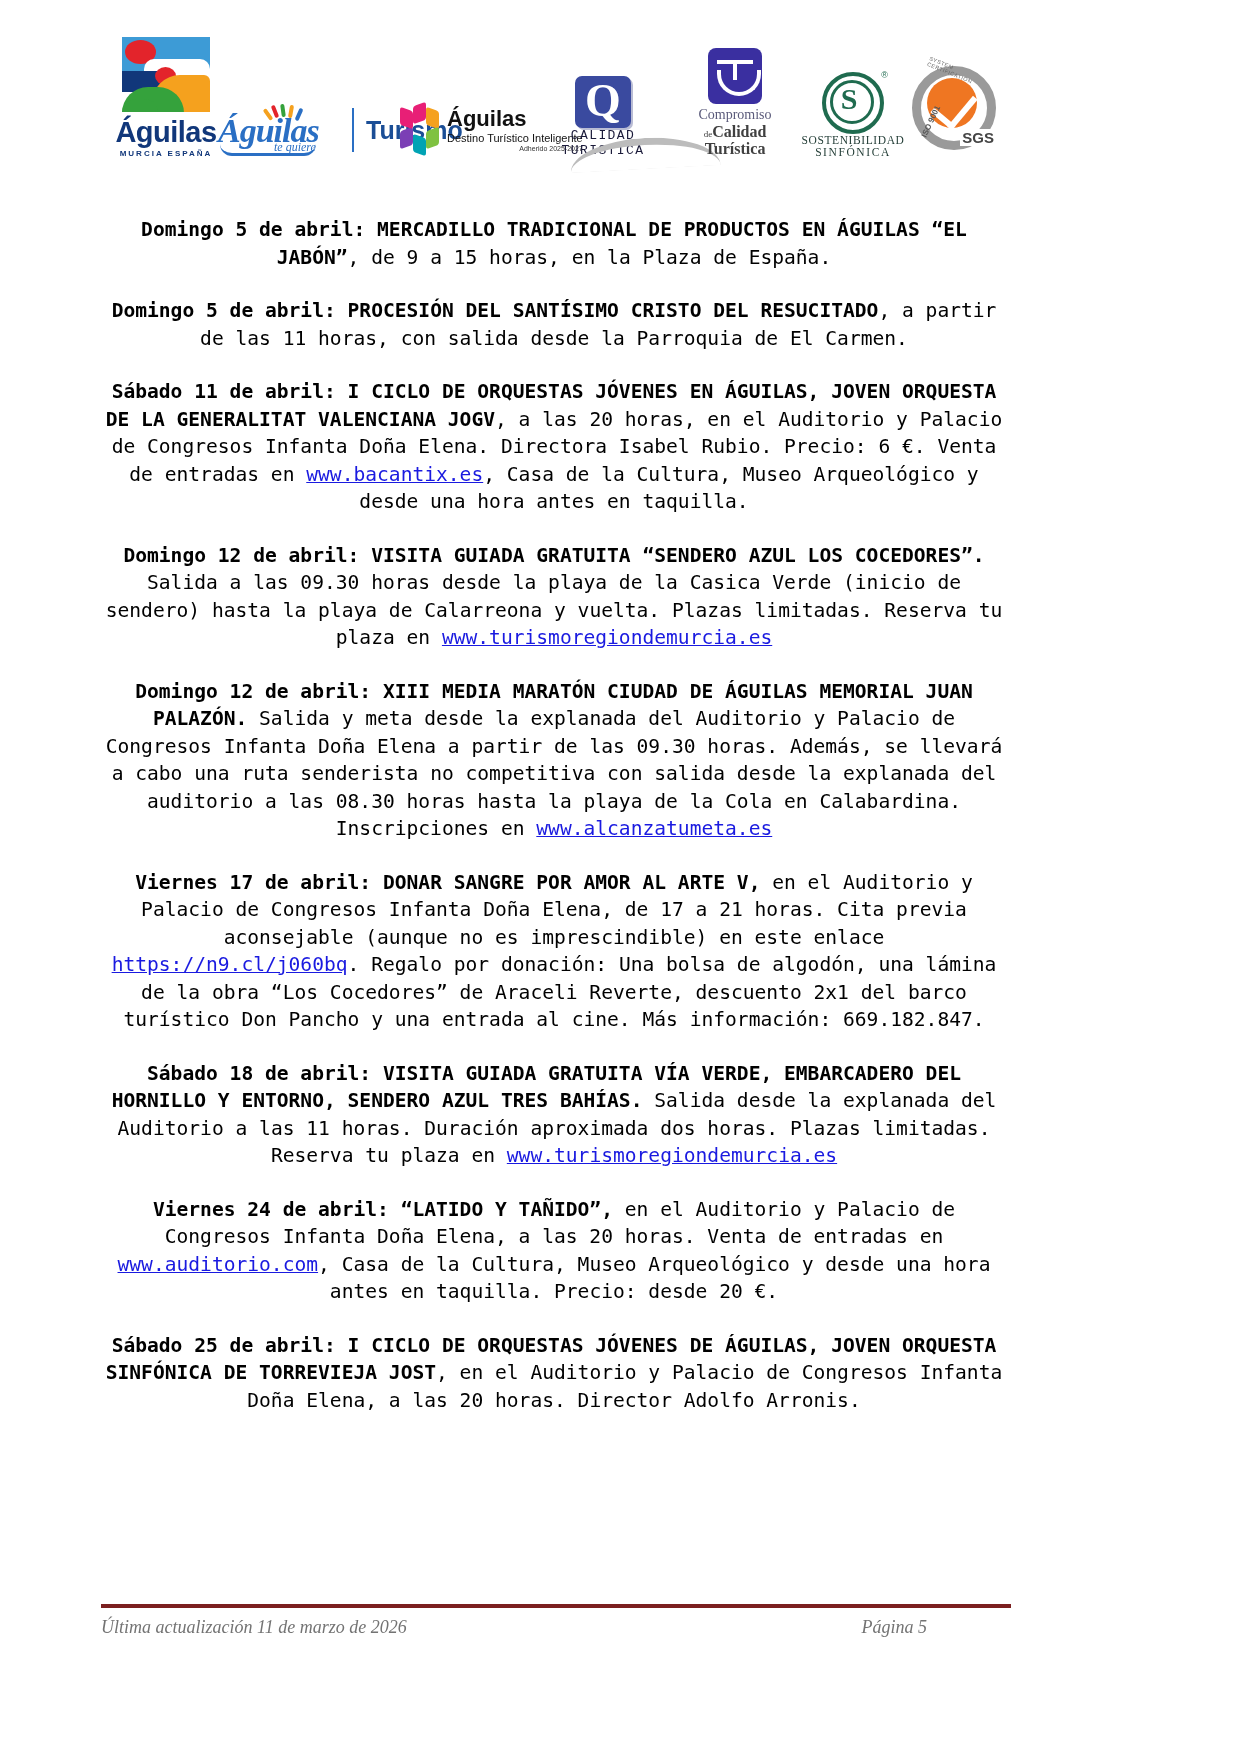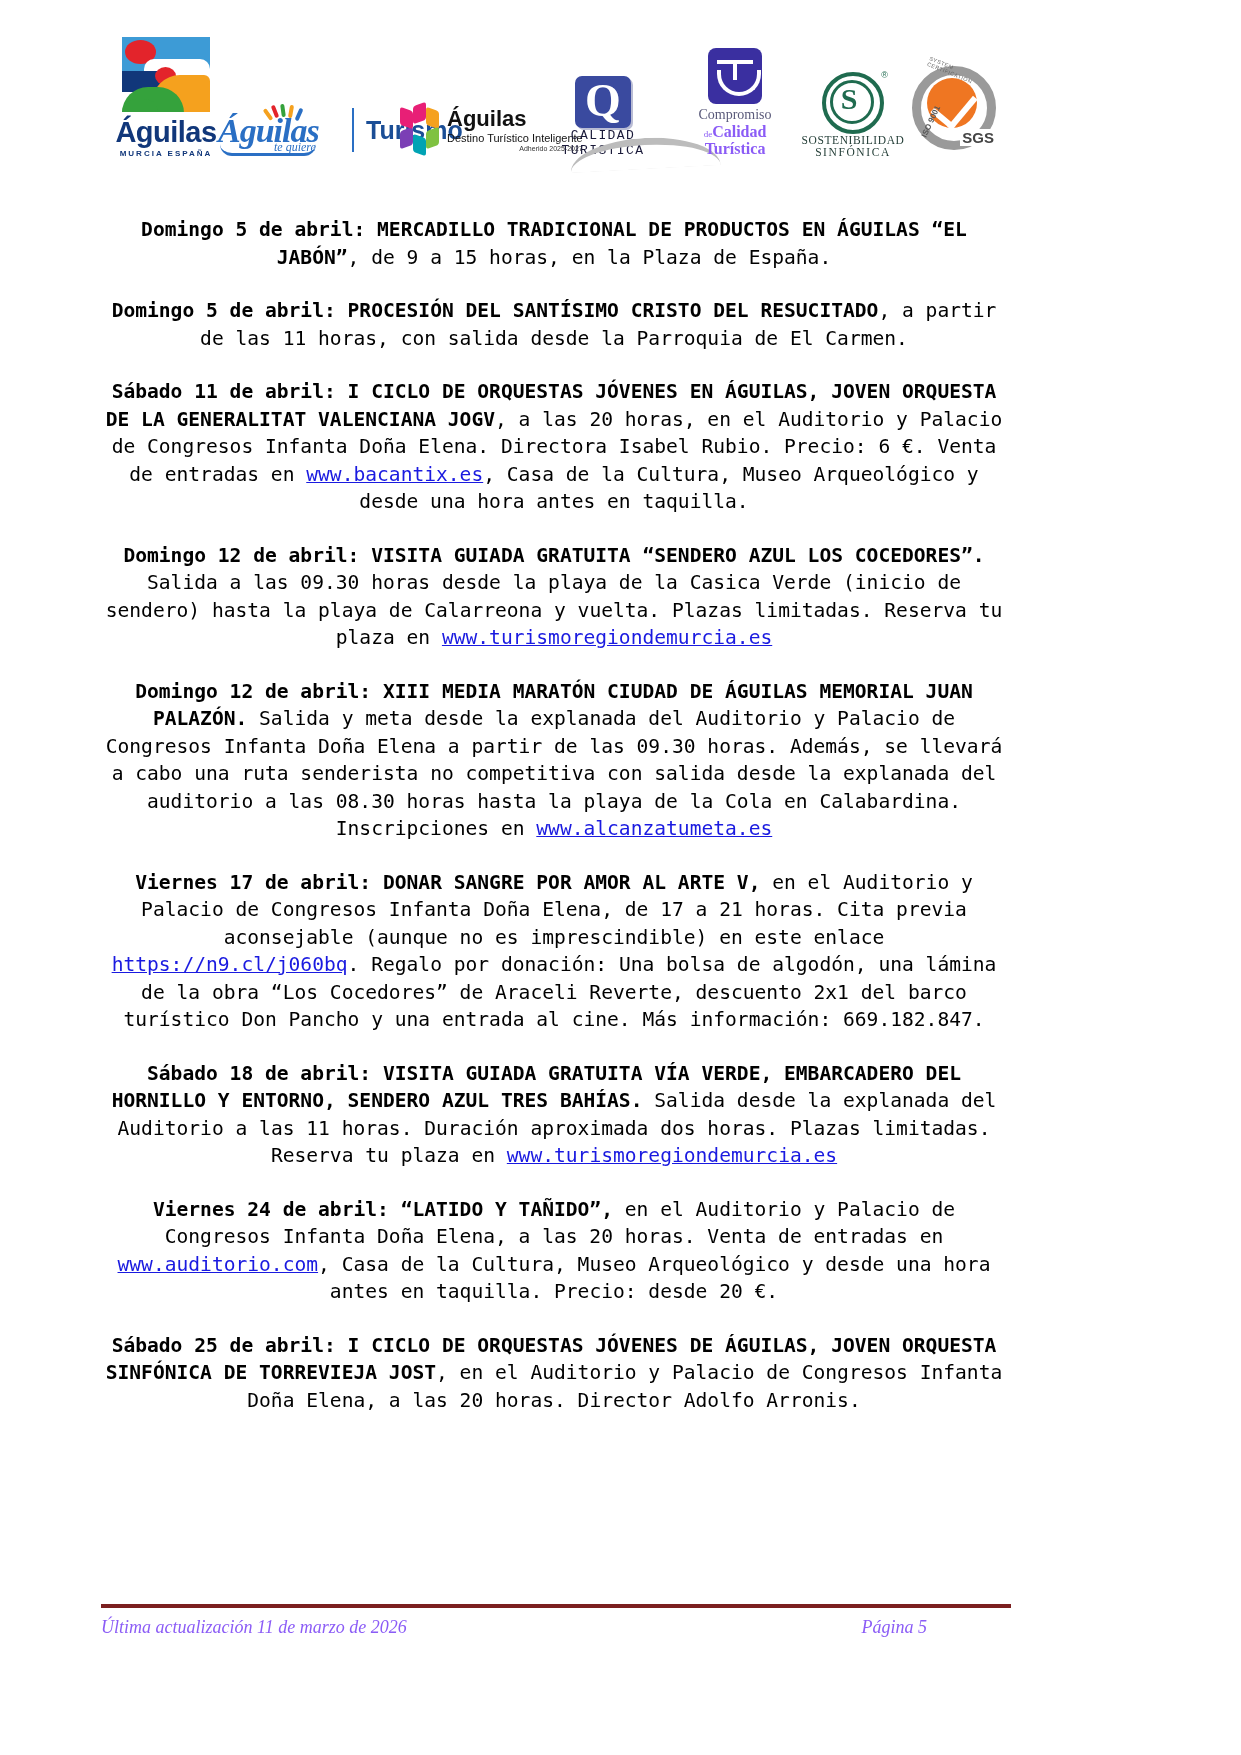--- a/index.html
+++ b/index.html
@@ -197,21 +197,21 @@
     position: absolute; left: 9px; top: 22px; width: 36px; height: 22px;
     border: 4px solid #fff; border-top: none;
     border-radius: 0 0 22px 22px;
   }
   .ct-l1 {
     font-family: "Liberation Serif", serif; font-size: 14px;
     color: #5a5a7a; margin-top: 3px; line-height: 1.1;
   }
   .ct-l2 {
     font-family: "Liberation Serif", serif; font-weight: bold; font-size: 16px;
-    color: #8b5cf6; line-height: 1.1;
+    color: #404040; line-height: 1.1;
   }
   .ct-l2 .sm { font-size: 9px; font-weight: normal; }
 
   
   .logo-st { left: 795px; bottom: 38px; text-align: center; width: 116px; }
   .st-ring {
     width: 54px; height: 54px; border: 4px solid #1f6b4f; border-radius: 50%;
     margin: 0 auto; position: relative;
   }
   .st-ring2 {
@@ -307,21 +307,21 @@
     background: #7b2020;
     margin-bottom: 9px;
   }
   .footer-row {
     display: flex;
     justify-content: space-between;
     align-items: flex-end;
     font-family: "Liberation Serif", serif;
     font-style: italic;
     font-size: 18px;
-    color: #8b5cf6;
+    color: #737373;
   }
   .footer-page { padding-right: 84px; }
 </style>
 </head>
 <body>
 
 <div class="page">
 
   <div class="header">
 

